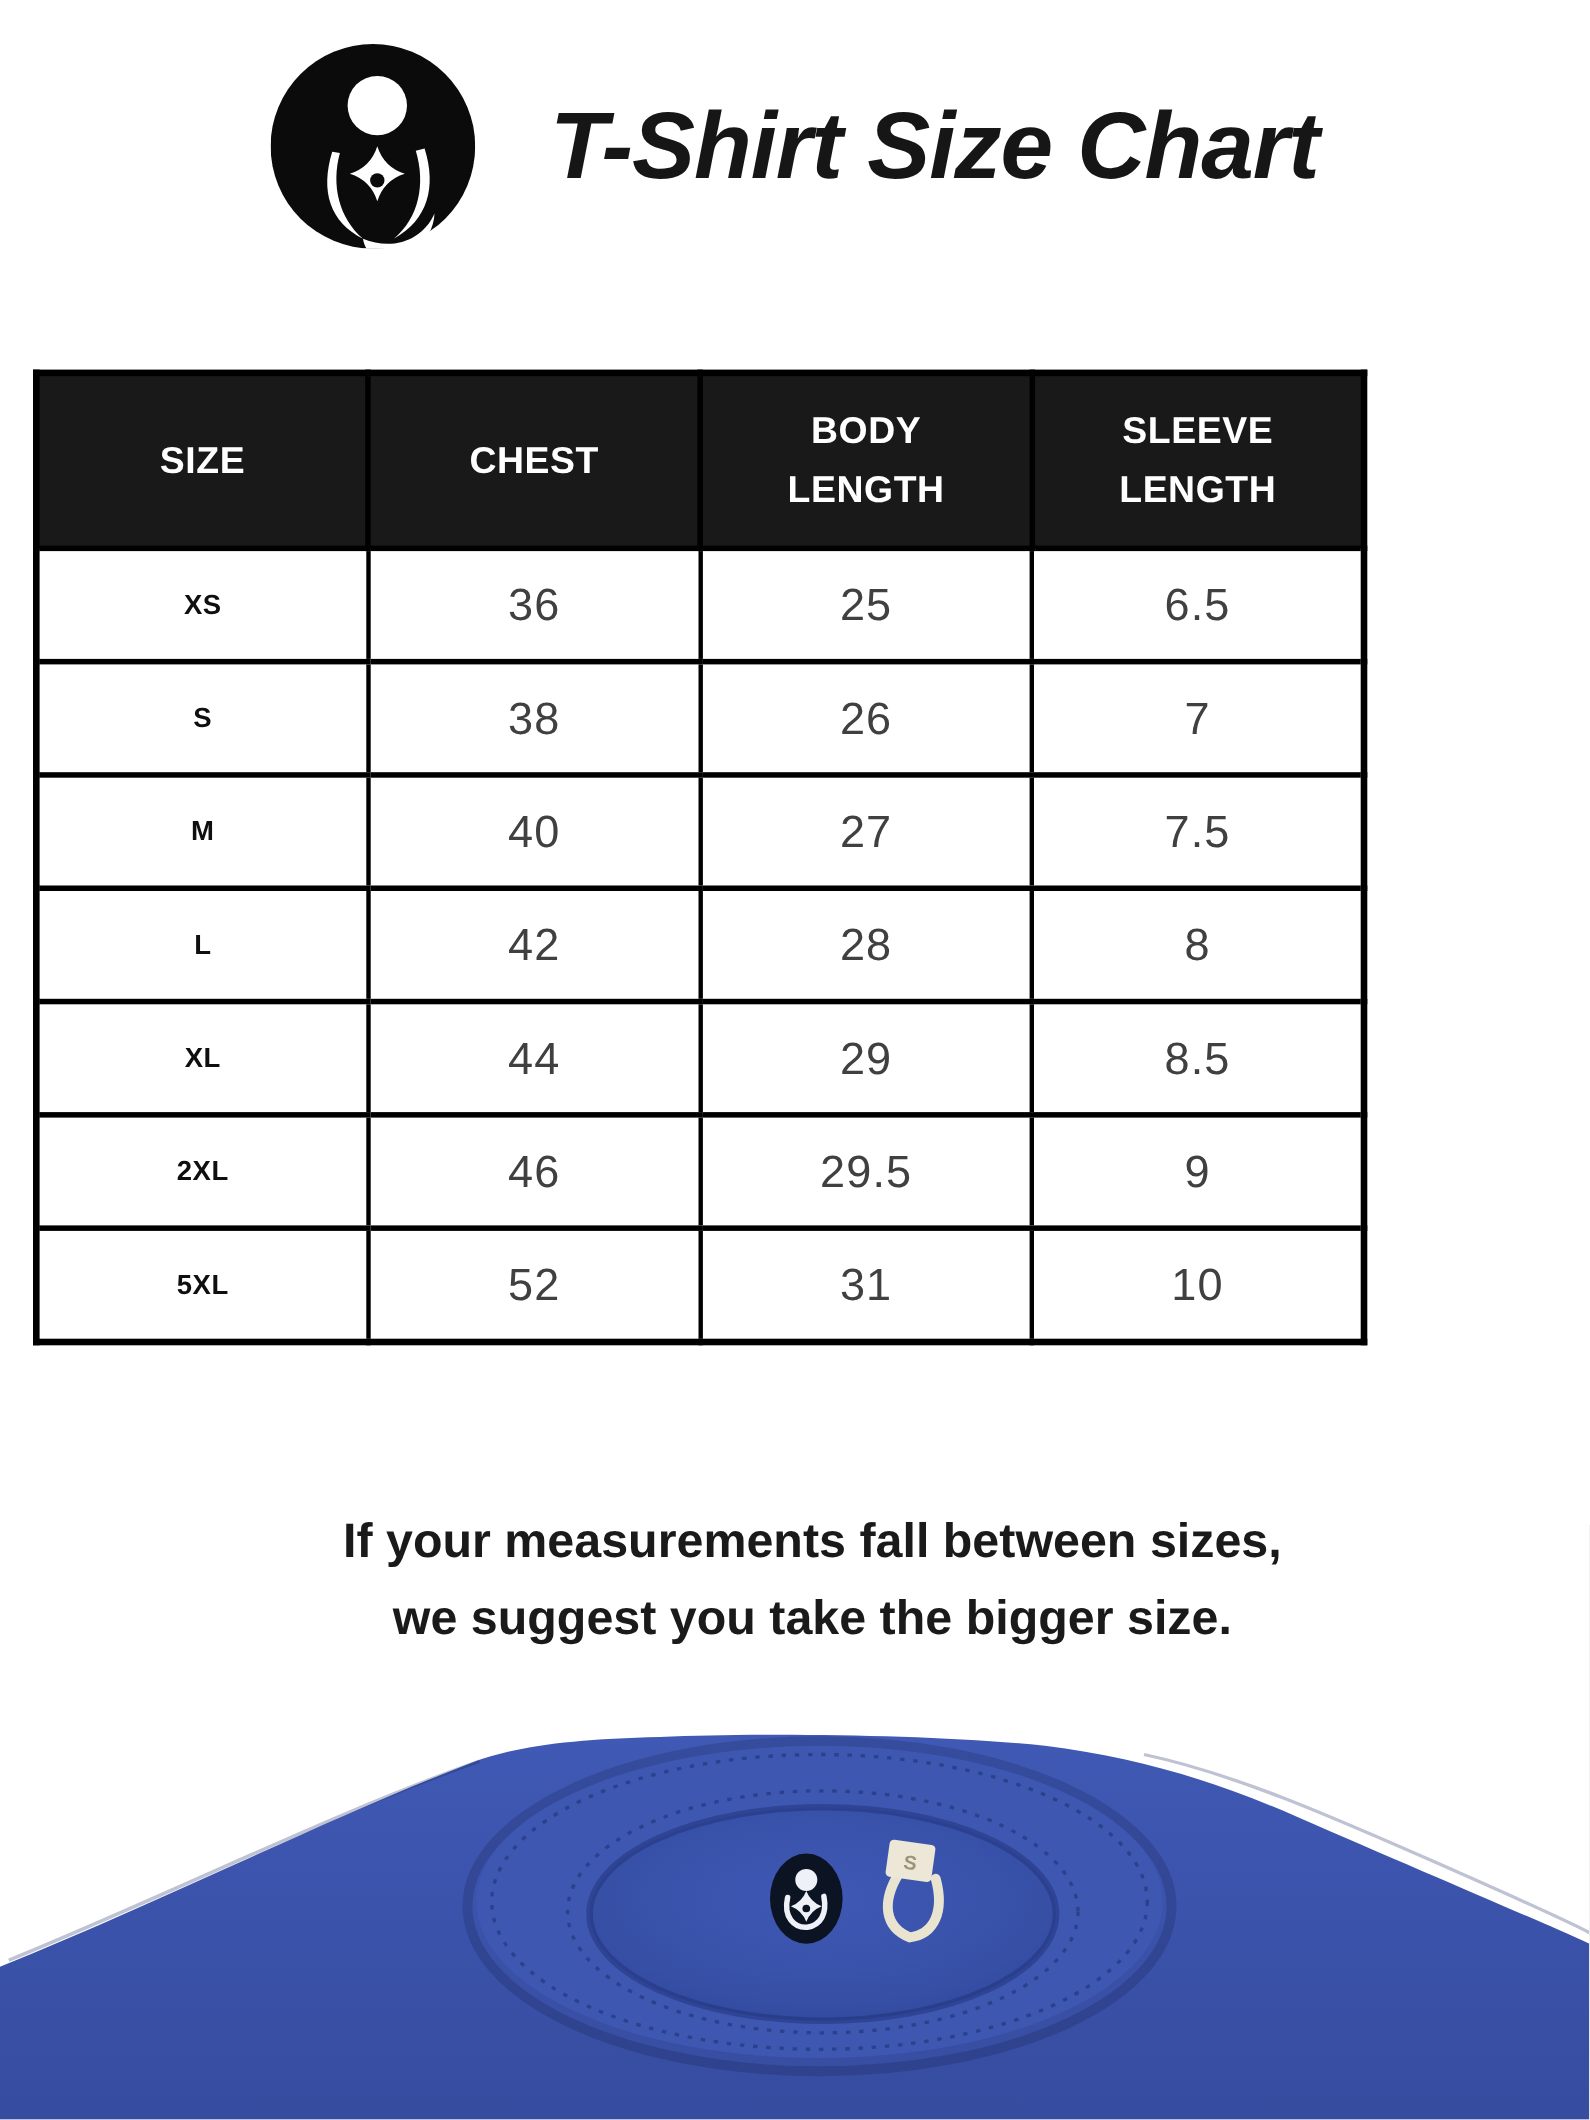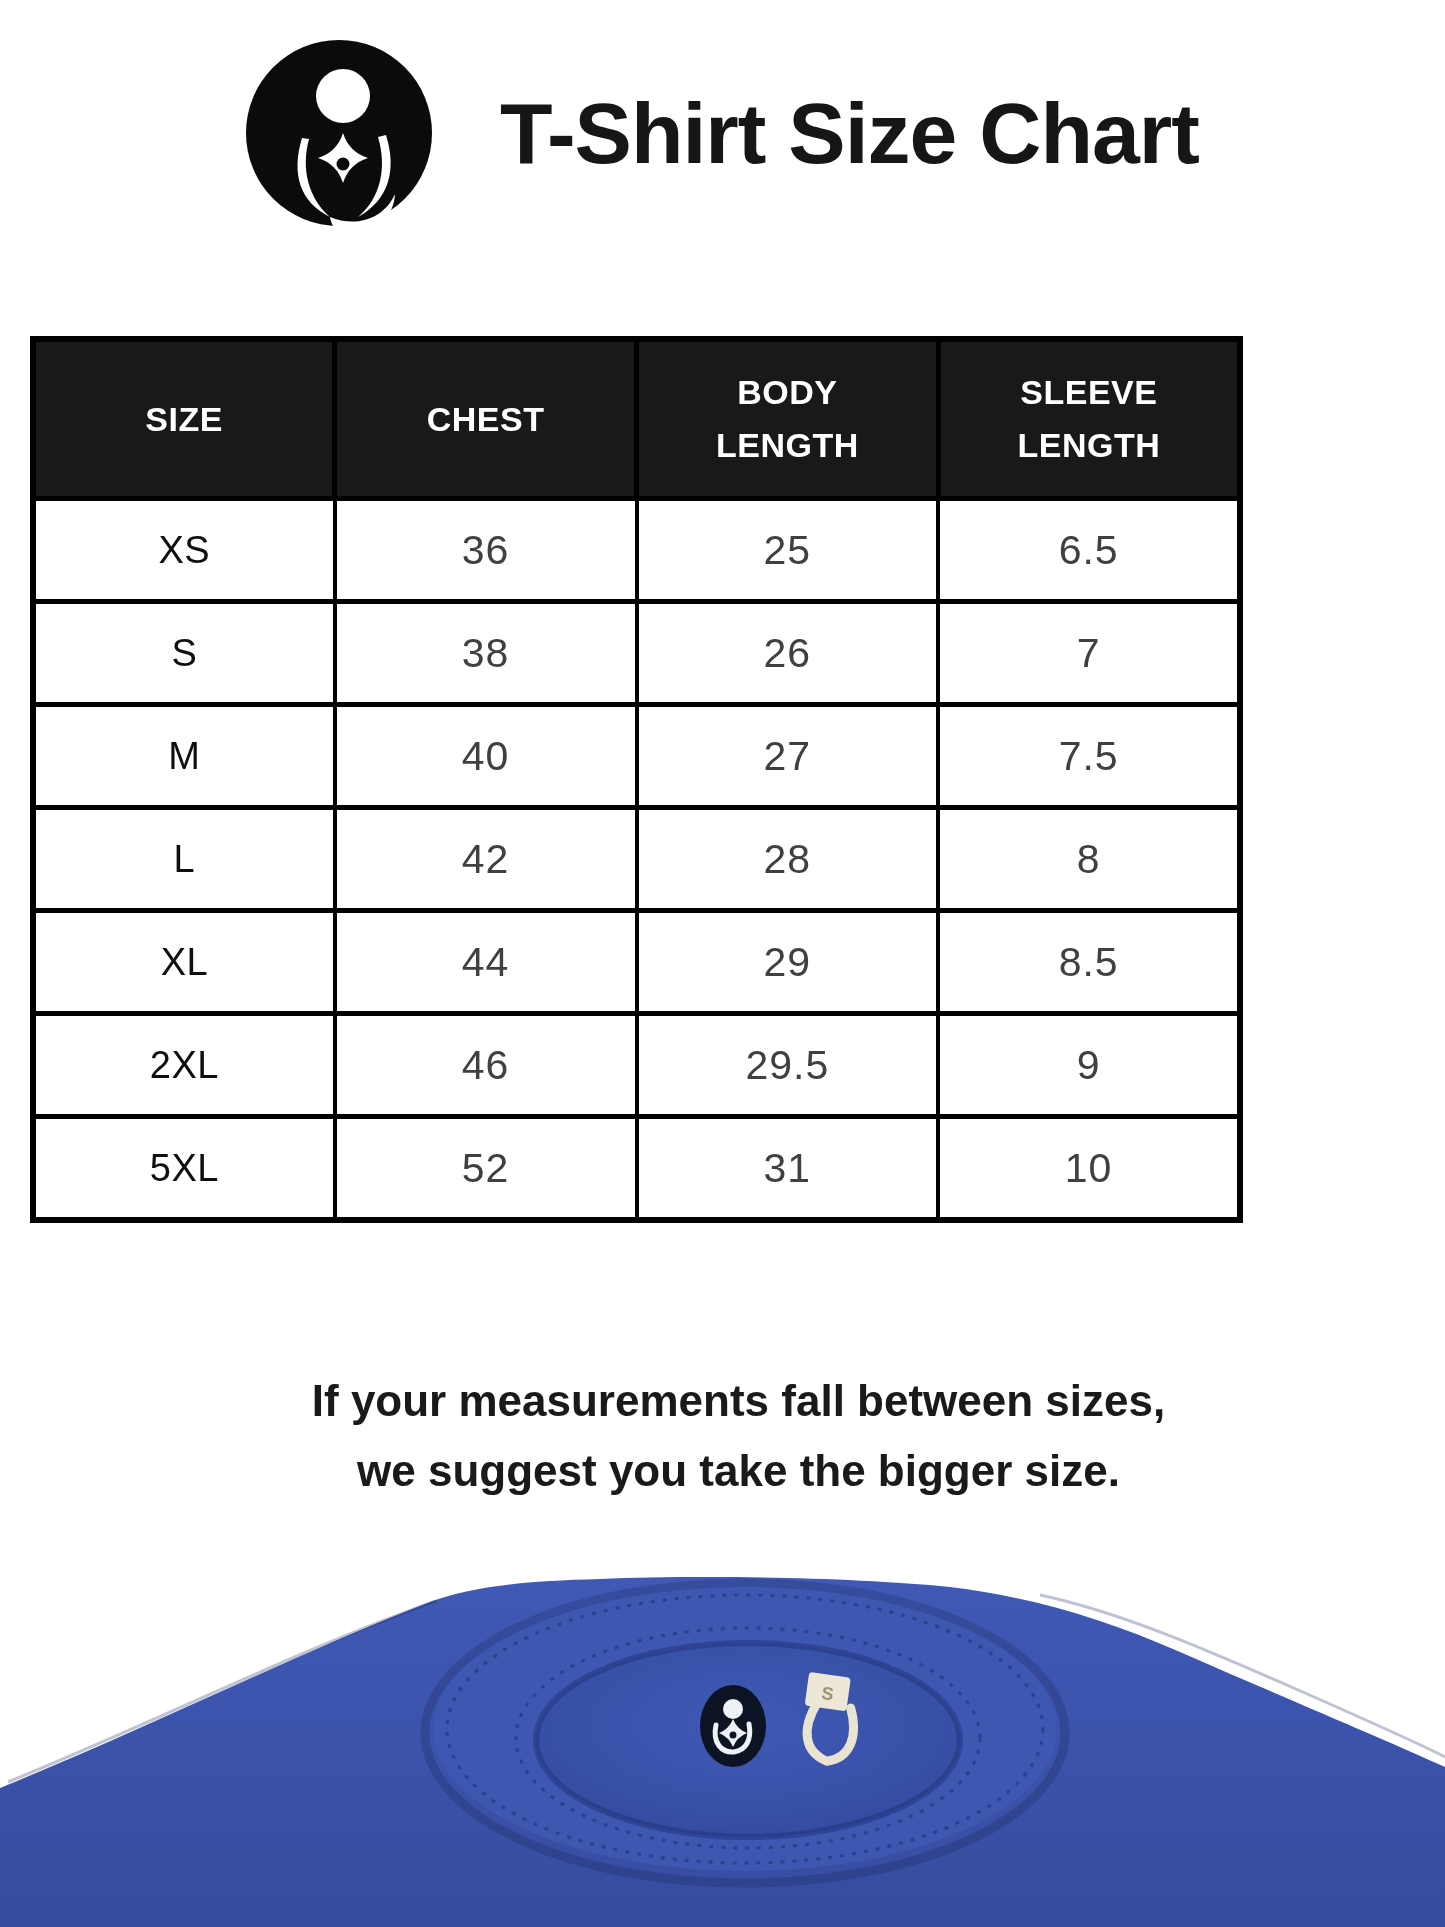--- a/index.html
+++ b/index.html
@@ -7,21 +7,21 @@
     position:relative;
     width:1445px;height:1927px;
     background:#ffffff;
     font-family:"Liberation Sans", sans-serif;
     overflow:hidden;
     margin:0 auto;
   }
   
   .brand-header{
     position:absolute;top:40px;left:0;width:100%;
-    display:flex;justify-content:center;align-items:center;gap:68px;
+    display:flex;justify-content:center;align-items:center;gap:68px;font-style:italic;
   }
   .logo{width:186px;height:186px;flex:0 0 auto;}
   .title{
     margin:0;font-size:86px;font-weight:800;color:#161616;
     letter-spacing:-1px;line-height:1.1;white-space:nowrap;
   }
   
   .size-table{
     position:absolute;left:30px;top:336px;width:1213px;
     border-collapse:collapse;table-layout:fixed;
@@ -35,21 +35,21 @@
     border:5px solid #000;
   }
   .size-table td{
     background:#ffffff;color:#404040;
     font-size:41px;font-weight:400;letter-spacing:1px;
     height:96px;text-align:center;vertical-align:middle;
     border-top:5px solid #000;border-bottom:5px solid #000;
     border-left:4px solid #000;border-right:4px solid #000;
   }
   .size-table td.size-col{
-    font-size:38px;font-weight:400;color:#0f0f0f;letter-spacing:.5px;
+    font-size:25px;font-weight:700;color:#0f0f0f;letter-spacing:.5px;
   }
   
   .note{
     position:absolute;top:1366px;left:16px;width:100%;
     text-align:center;color:#1a1a1a;
     font-size:44px;font-weight:800;line-height:70px;
   }
   
   .shirt{position:absolute;left:0;bottom:0;width:1445px;height:370px;display:block;}
 </style>

